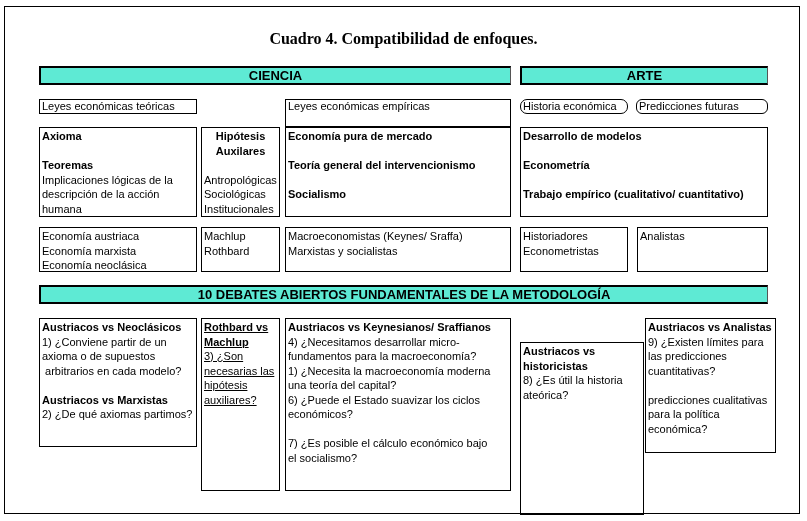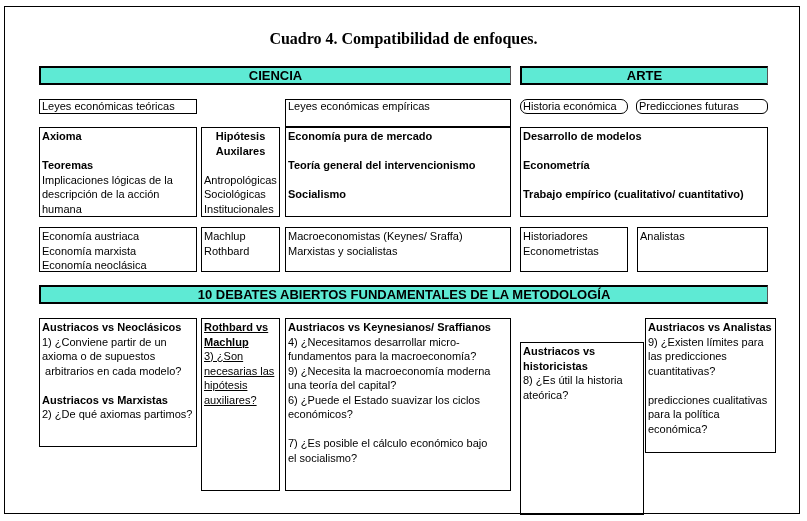--- a/index.html
+++ b/index.html
@@ -106,21 +106,21 @@
   <span class="line">3) ¿Son</span>
   <span class="line">necesarias las</span>
   <span class="line">hipótesis</span>
   <span class="line">auxiliares?</span>
 </div>
 
 <div class="box" style="left:285px; top:318px; width:226px; height:173px;">
   <span class="line b">Austriacos vs Keynesianos/ Sraffianos</span>
   <span class="line">4) ¿Necesitamos desarrollar micro-</span>
   <span class="line">fundamentos para la macroeconomía?</span>
-  <span class="line">9) ¿Necesita la macroeconomía moderna</span>
+  <span class="line">1) ¿Necesita la macroeconomía moderna</span>
   <span class="line">una teoría del capital?</span>
   <span class="line">6) ¿Puede el Estado suavizar los ciclos</span>
   <span class="line">económicos?</span>
   <div class="gap"></div>
   <span class="line">7) ¿Es posible el cálculo económico bajo</span>
   <span class="line">el socialismo?</span>
 </div>
 
 <div class="box" style="left:520px; top:318px; width:124px; height:173px;margin-top:24px;">
   <span class="line b">Austriacos vs</span>

